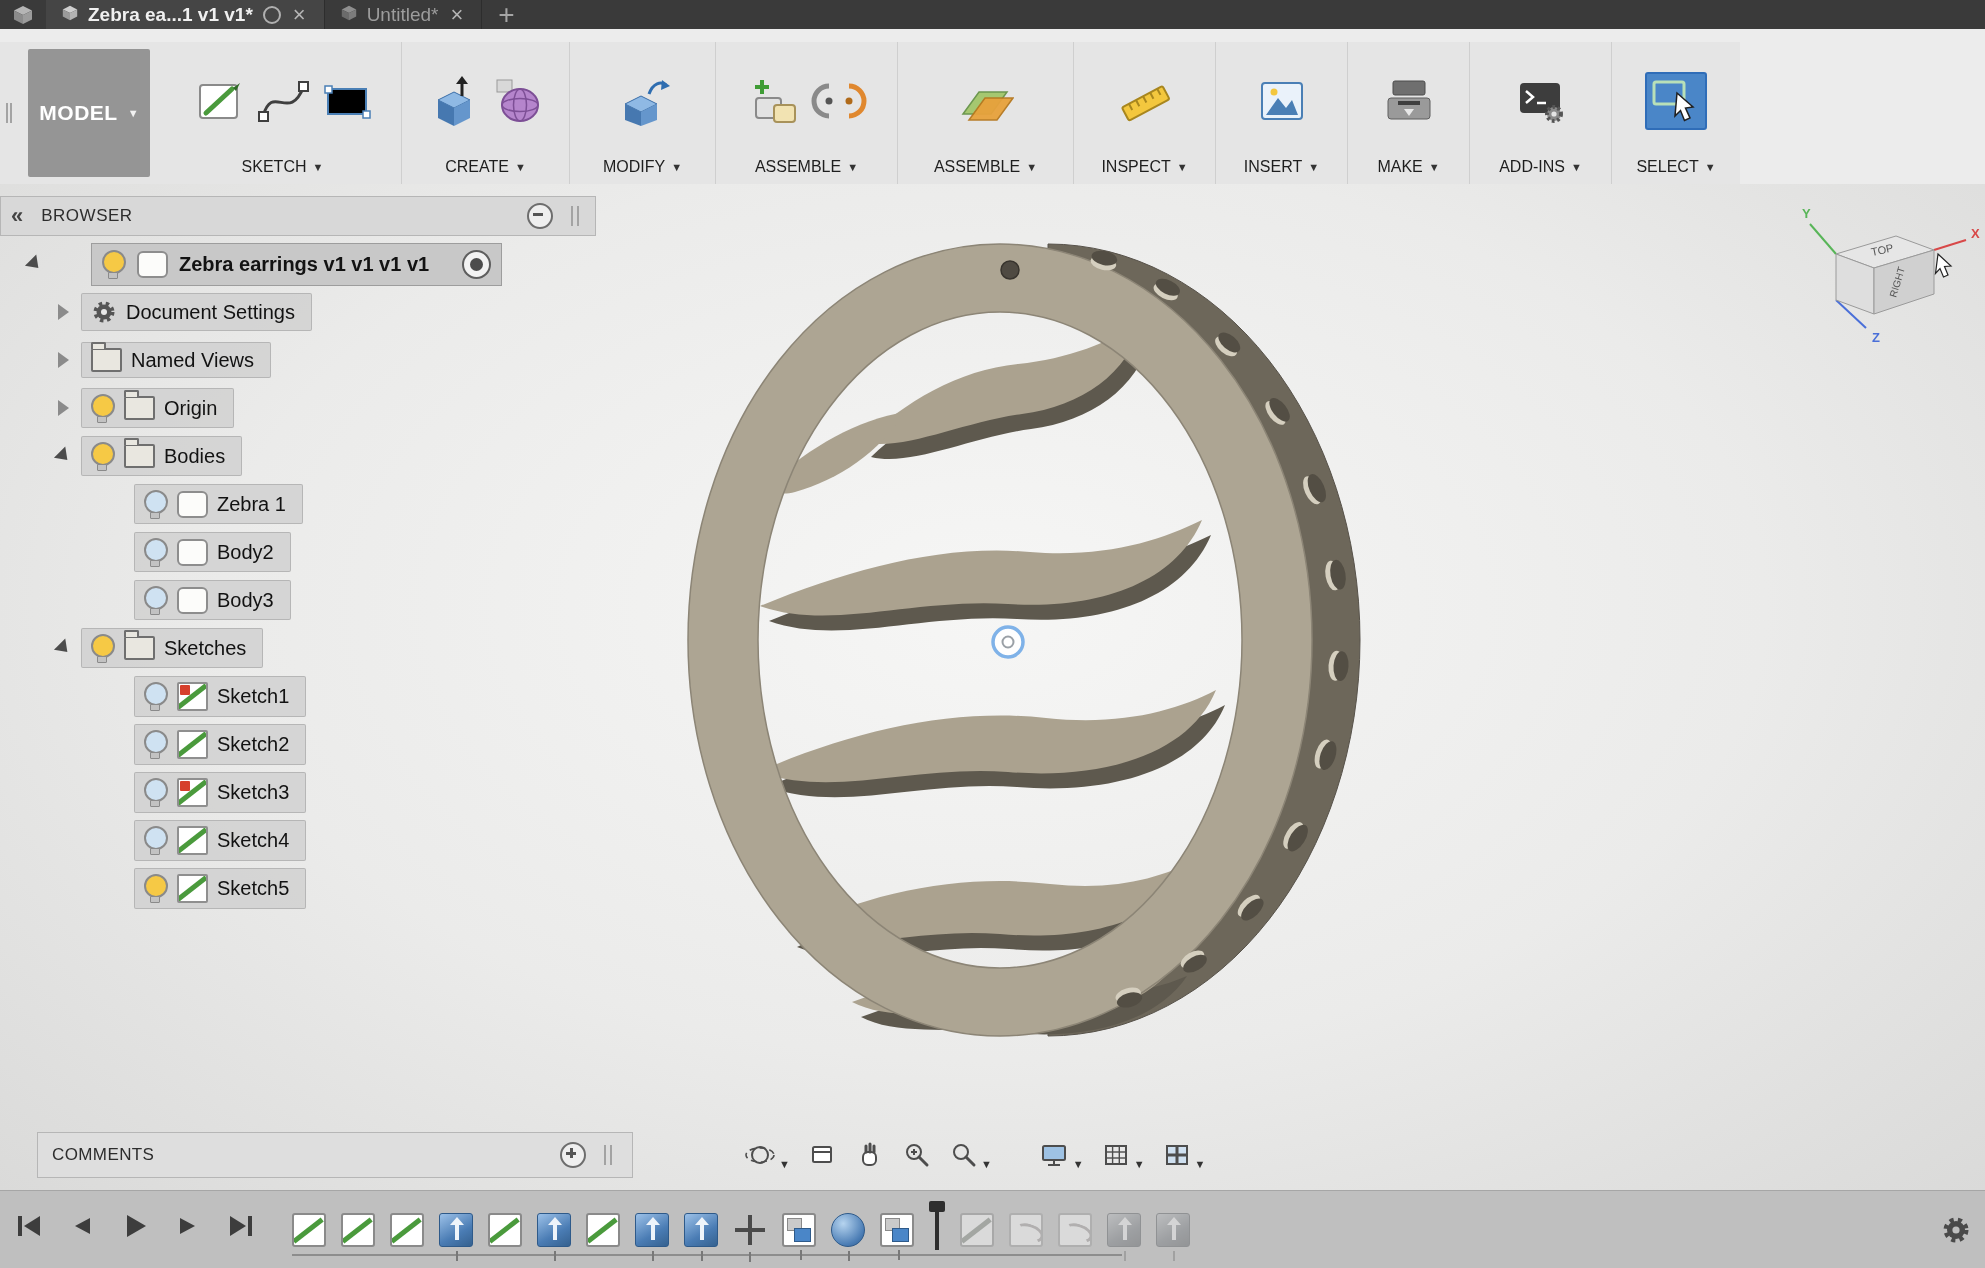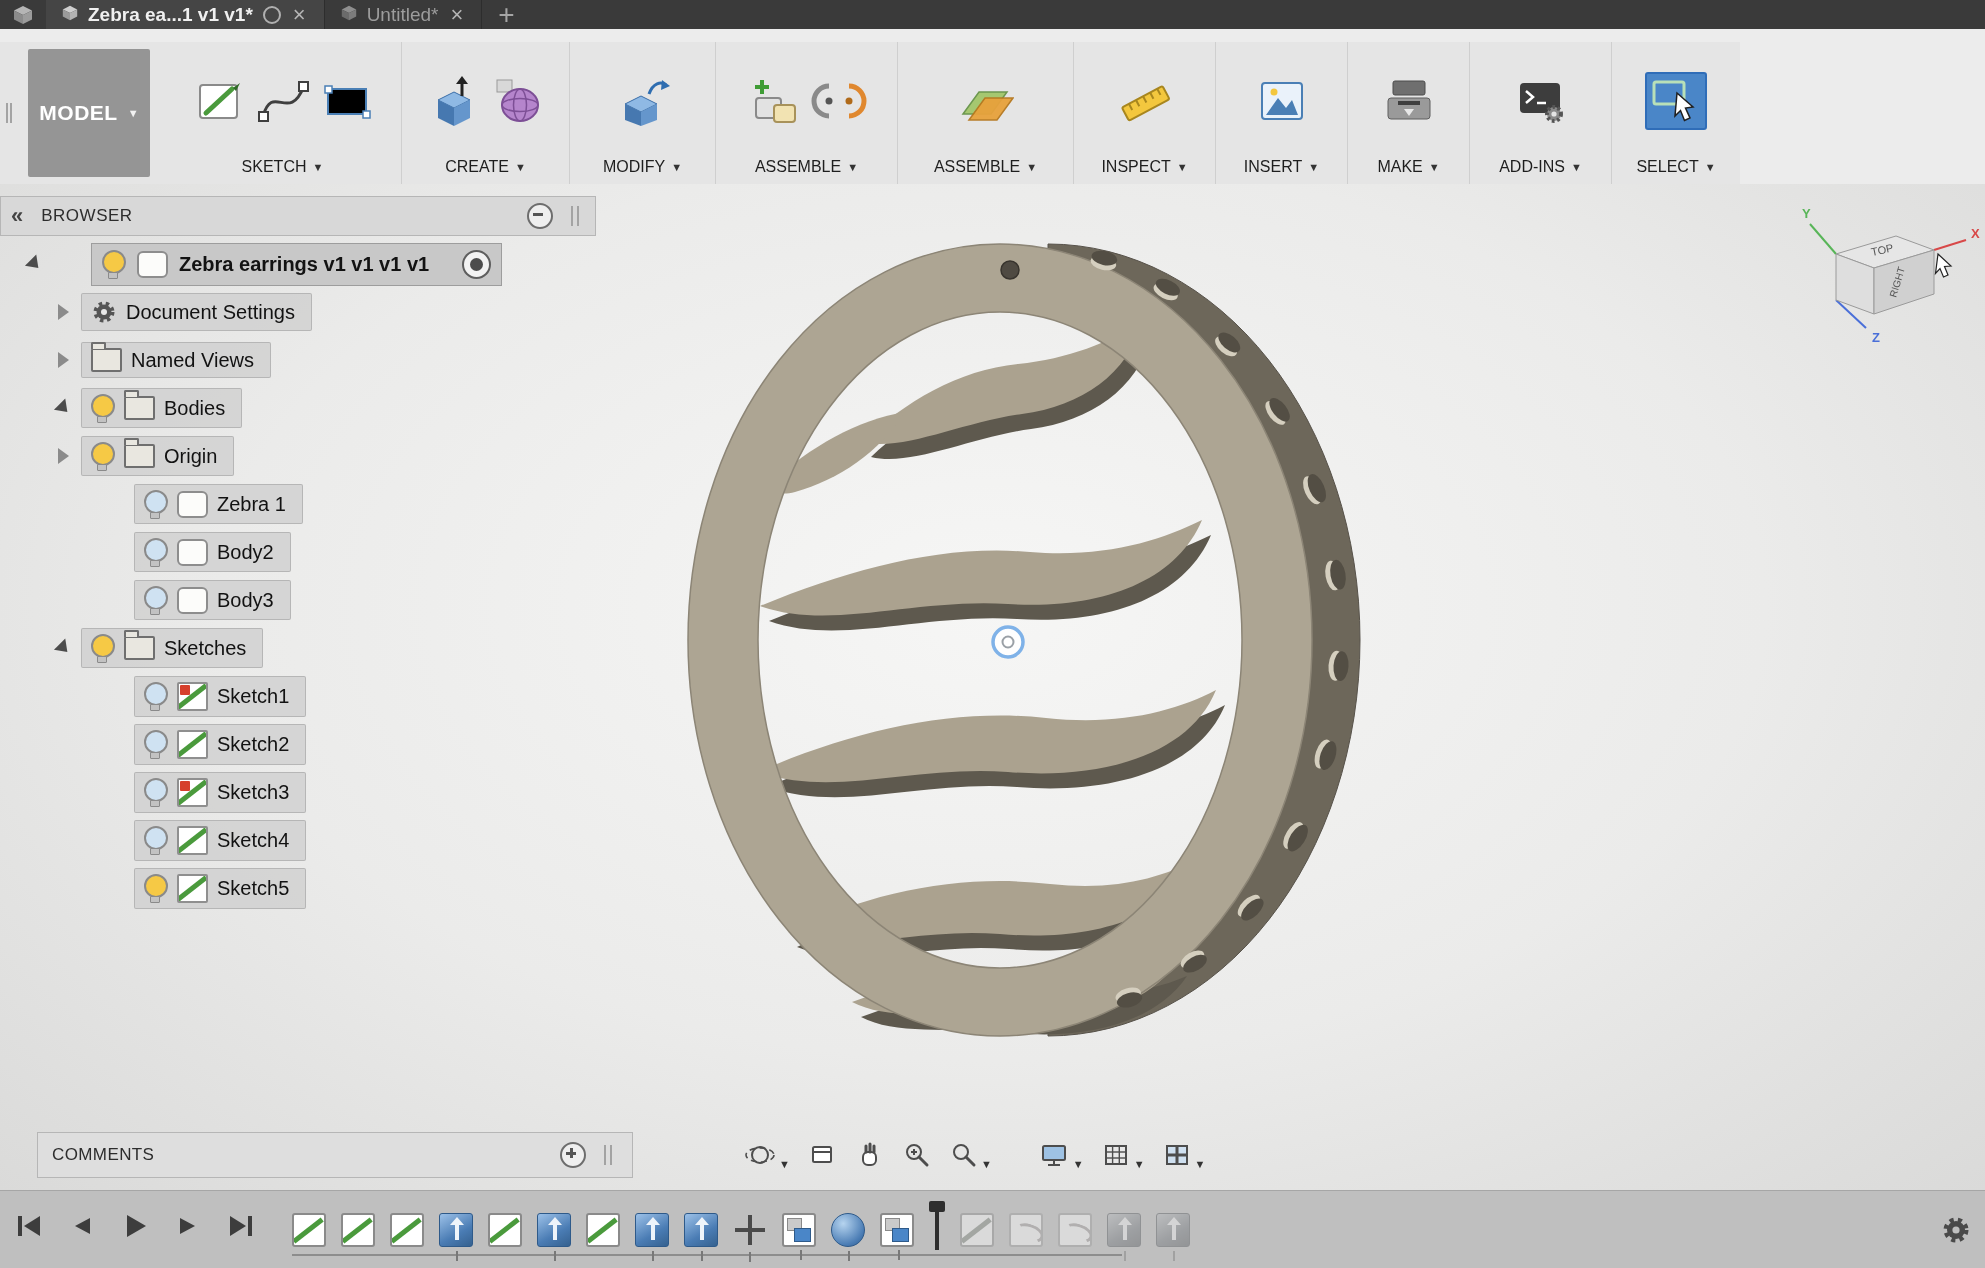--- a/index.html
+++ b/index.html
@@ -465,33 +465,33 @@
     </span>
   </div>
   <div class="brow ind1">
     <span class="exp"></span>
     <span class="pill">
       <span class="fold"></span>
       <span class="blabel">Named Views</span>
     </span>
   </div>
   <div class="brow ind1">
+    <span class="exp"></span>
+    <span class="pill">
+      <span class="bulb"></span>
+      <span class="fold"></span>
+      <span class="blabel">Origin</span>
+    </span>
+  </div>
+  <div class="brow ind1">
     <span class="exp open"></span>
     <span class="pill">
       <span class="bulb"></span>
       <span class="fold"></span>
       <span class="blabel">Bodies</span>
-    </span>
-  </div>
-  <div class="brow ind1">
-    <span class="exp"></span>
-    <span class="pill">
-      <span class="bulb"></span>
-      <span class="fold"></span>
-      <span class="blabel">Origin</span>
     </span>
   </div>
   <div class="brow ind2">
     <span class="pill">
       <span class="bulb off"></span>
       <span class="cubeic"></span>
       <span class="blabel">Zebra 1</span>
     </span>
   </div>
   <div class="brow ind2">

